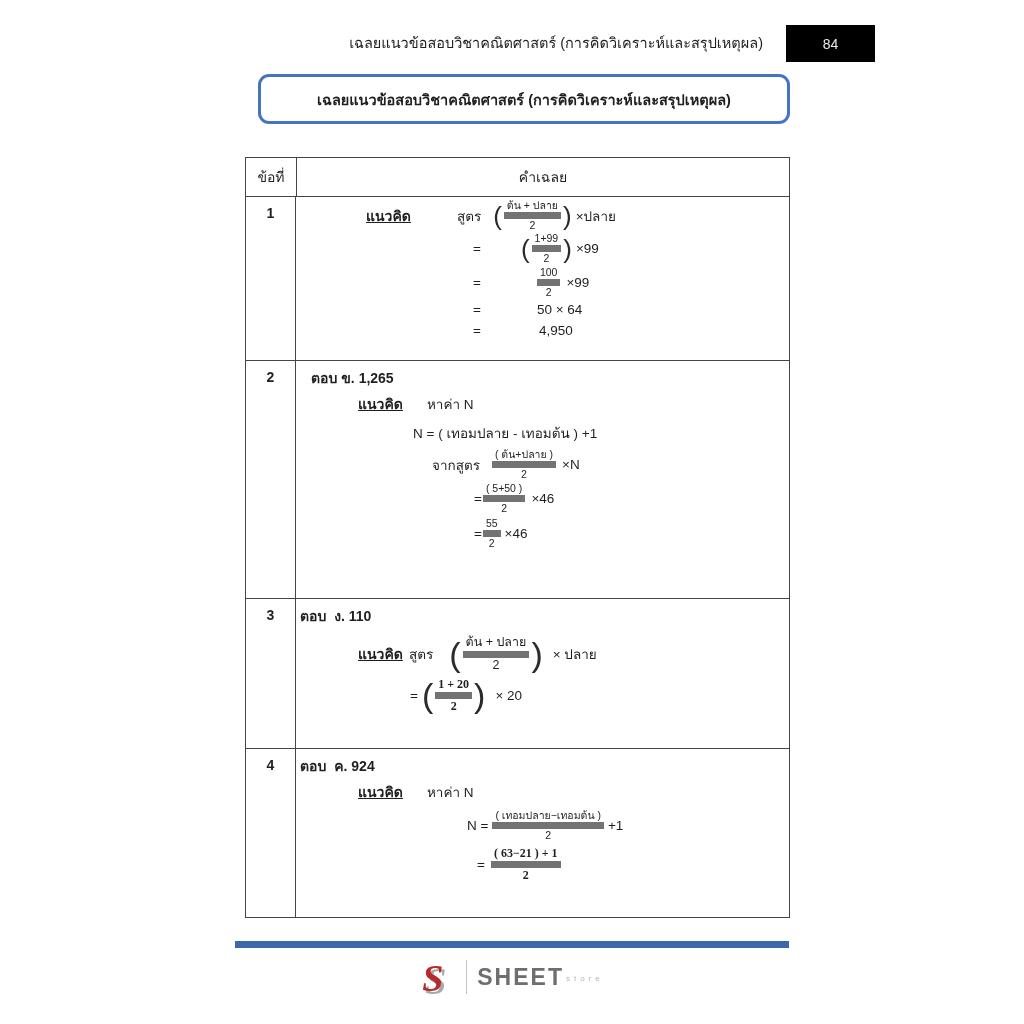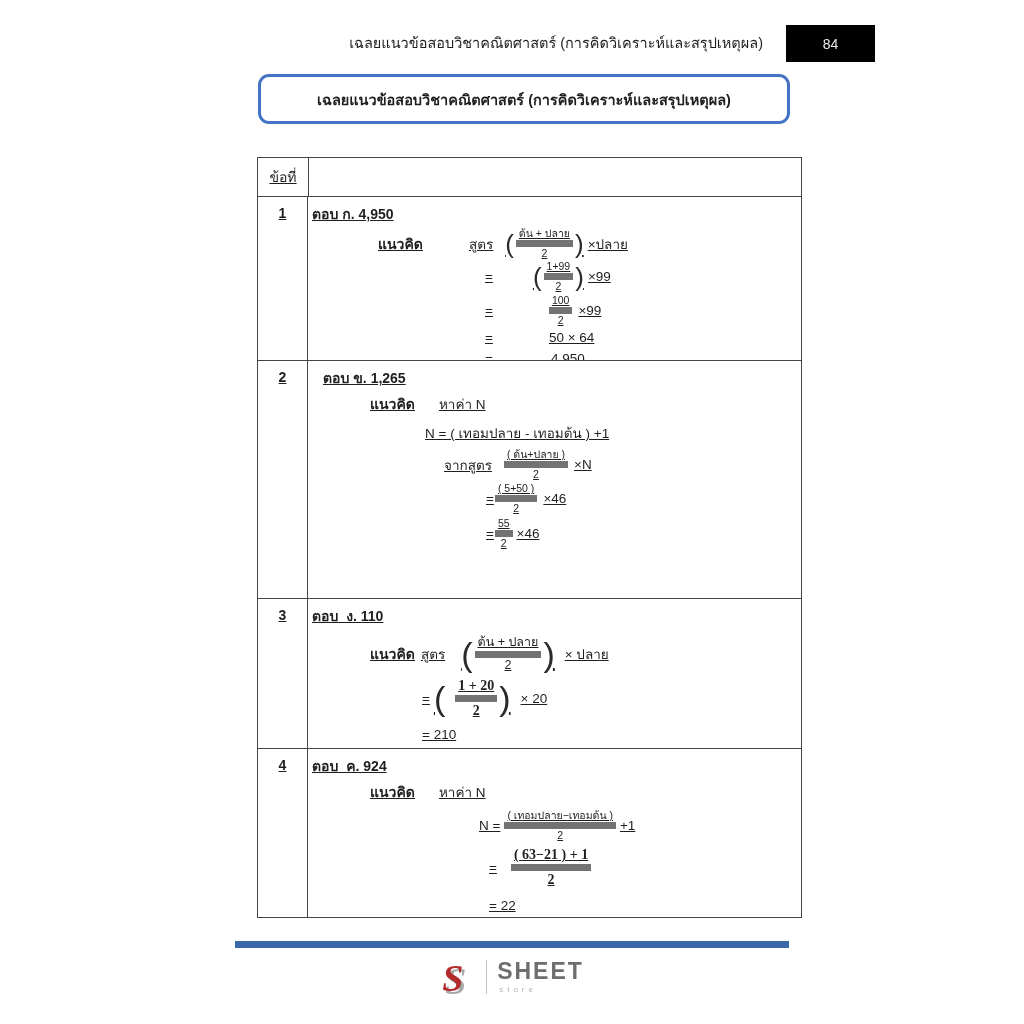--- a/index.html
+++ b/index.html
@@ -27,22 +27,22 @@
   
   .title-box{
     position:absolute;left:258px;top:74px;width:526px;height:44px;
     border:3px solid var(--accent);border-radius:11px;background:#fff;
     display:flex;align-items:center;justify-content:center;
     font-weight:bold;font-size:14.5px;
   }
 
   
   .answer-table{
-    position:absolute;left:257px;top:157px;width:545px;
-    border:1px solid var(--line);box-sizing:border-box;background:#fff;text-decoration:underline;
+    position:absolute;left:245px;top:157px;width:545px;
+    border:1px solid var(--line);box-sizing:border-box;background:#fff;
   }
   .thead{display:flex;height:38px;border-bottom:1px solid var(--line);}
   .th-no{width:50px;flex:none;border-right:1px solid var(--line);
     display:flex;align-items:center;justify-content:center;font-size:14px;}
   .th-ans{flex:1;display:flex;align-items:center;justify-content:center;font-size:14px;}
   .trow{display:flex;border-bottom:1px solid var(--line);box-sizing:border-box;}
   .trow:last-child{border-bottom:none;}
   .cell-no{width:50px;flex:none;border-right:1px solid var(--line);
     font-weight:bold;font-size:14px;text-align:center;padding-top:8px;box-sizing:border-box;}
   .cell-body{flex:1;overflow:hidden;}
@@ -52,35 +52,35 @@
   .label{font-weight:bold;text-decoration:underline;font-size:14px;flex:none;}
   .sp{display:inline-block;flex:none;height:1px;}
   .txt{flex:none;}
 
   .fwrap{display:inline-flex;align-items:center;flex:none;}
   .frac{display:inline-flex;flex-direction:column;align-items:center;
     line-height:1.25;text-align:center;flex:none;}
   .frac .num{border-bottom:7px solid #737373;padding:0 3px;}
   .frac.s{font-size:10.5px;}
   .frac.m{font-size:12.5px;}
-  .frac.b{font-size:14px;font-weight:bold;font-family:"Liberation Serif", serif;margin-left:8px;}
+  .frac.b{font-size:12px;font-weight:bold;font-family:"Liberation Serif", serif;}
   .par{font-weight:300;line-height:0.85;color:#2a2a2a;flex:none;padding:0 2px;
     font-family:"Liberation Sans", sans-serif;}
 
   
   .footer-rule{position:absolute;left:235px;top:941px;width:554px;height:7px;background:var(--bar);}
   .logo{position:absolute;left:235px;top:955px;width:554px;display:flex;
     align-items:center;justify-content:center;gap:10px;}
   .logo-mark{position:relative;width:36px;height:44px;flex:none;}
   .logo-mark .s-back{position:absolute;left:5px;top:4px;
     font:italic bold 38px "Liberation Serif", serif;color:#a9a9a9;}
   .logo-mark .s-front{position:absolute;left:2px;top:1px;
     font:italic bold 38px "Liberation Serif", serif;color:var(--logo-red);}
   .logo-div{width:1px;height:34px;background:#c3c3c3;flex:none;}
-  .logo-text{display:flex;flex-direction:column;line-height:1;}
+  .logo-text{display:flex;line-height:1;align-items:center;}
   .brand{font-size:23px;font-weight:bold;color:#6e6e6e;letter-spacing:2px;}
   .brand-sub{font-size:8px;color:#b5b5b5;letter-spacing:4px;margin-top:3px;padding-left:2px;}
 </style>
 </head>
 <body>
 
 <div class="page">
 
   <div class="doc-header">เฉลยแนวข้อสอบวิชาคณิตศาสตร์ (การคิดวิเคราะห์และสรุปเหตุผล)</div>
 
@@ -88,26 +88,26 @@
     <span>84</span>
   </div>
 
   <div class="title-box">
     <span>เฉลยแนวข้อสอบวิชาคณิตศาสตร์ (การคิดวิเคราะห์และสรุปเหตุผล)</span>
   </div>
 
   <div class="answer-table">
     <div class="thead">
       <div class="th-no">ข้อที่</div>
+      <div class="th-ans">คำเฉลย</div>
     </div>
     <div>
         <div class="trow" style="height: 164px;">
           <div class="cell-no">1</div>
           <div class="cell-body">
-            <div class="fline" style="margin-left: 4px; margin-top: 6px;"><span class="ans">ตอบ ก. 4,950</span></div>
             <div class="fline" style="margin-left: 70px; margin-top: 2px;"><span class="label">แนวคิด</span><span class="sp" style="width: 46px;"></span><span class="txt">สูตร</span><span class="sp" style="width: 10px;"></span><span class="fwrap"><span class="par" style="font-size: 26px;">(</span><span class="frac s"><span class="num">ต้น + ปลาย</span><span class="den">2</span></span><span class="par" style="font-size: 26px;">)</span></span><span class="sp" style="width: 2px;"></span><span class="txt">×ปลาย</span></div>
             <div class="fline" style="margin-left: 177px; margin-top: 0px;"><span class="txt">=</span><span class="sp" style="width: 38px;"></span><span class="fwrap"><span class="par" style="font-size: 26px;">(</span><span class="frac s"><span class="num">1+99</span><span class="den">2</span></span><span class="par" style="font-size: 26px;">)</span></span><span class="sp" style="width: 2px;"></span><span class="txt">×99</span></div>
             <div class="fline" style="margin-left: 177px; margin-top: 0px;"><span class="txt">=</span><span class="sp" style="width: 56px;"></span><span class="fwrap"><span class="frac s"><span class="num">100</span><span class="den">2</span></span></span><span class="sp" style="width: 6px;"></span><span class="txt">×99</span></div>
             <div class="fline" style="margin-left: 177px; margin-top: 3px;"><span class="txt">=</span><span class="sp" style="width: 56px;"></span><span class="txt">50 × 64</span></div>
             <div class="fline" style="margin-left: 177px; margin-top: 6px;"><span class="txt">=</span><span class="sp" style="width: 58px;"></span><span class="txt">4,950</span></div>
           </div>
         </div>
         <div class="trow" style="height: 238px;">
           <div class="cell-no">2</div>
           <div class="cell-body">
@@ -118,31 +118,29 @@
             <div class="fline" style="margin-left: 178px; margin-top: 1px;"><span class="txt">=</span><span class="sp" style="width: 1px;"></span><span class="fwrap"><span class="frac s"><span class="num">( 5+50 )</span><span class="den">2</span></span></span><span class="sp" style="width: 6px;"></span><span class="txt">×46</span></div>
             <div class="fline" style="margin-left: 178px; margin-top: 1px;"><span class="txt">=</span><span class="sp" style="width: 1px;"></span><span class="fwrap"><span class="frac s"><span class="num">55</span><span class="den">2</span></span></span><span class="sp" style="width: 4px;"></span><span class="txt">×46</span></div>
           </div>
         </div>
         <div class="trow" style="height: 150px;">
           <div class="cell-no">3</div>
           <div class="cell-body">
             <div class="fline" style="margin-left: 4px; margin-top: 6px;"><span class="ans">ตอบ  ง. 110</span></div>
             <div class="fline" style="margin-left: 62px; margin-top: 8px;"><span class="label">แนวคิด</span><span class="sp" style="width: 6px;"></span><span class="txt">สูตร</span><span class="sp" style="width: 14px;"></span><span class="fwrap"><span class="par" style="font-size: 34px;">(</span><span class="frac m"><span class="num">ต้น + ปลาย</span><span class="den">2</span></span><span class="par" style="font-size: 34px;">)</span></span><span class="sp" style="width: 8px;"></span><span class="txt">× ปลาย</span></div>
             <div class="fline" style="margin-left: 114px; margin-top: 4px;"><span class="txt">=</span><span class="sp" style="width: 2px;"></span><span class="fwrap"><span class="par" style="font-size: 34px;">(</span><span class="frac b"><span class="num">1 + 20</span><span class="den">2</span></span><span class="par" style="font-size: 34px;">)</span></span><span class="sp" style="width: 8px;"></span><span class="txt">× 20</span></div>
-            <div class="fline" style="margin-left: 114px; margin-top: 8px;"><span class="txt">= 210</span></div>
           </div>
         </div>
         <div class="trow" style="height: 168px;">
           <div class="cell-no">4</div>
           <div class="cell-body">
             <div class="fline" style="margin-left: 4px; margin-top: 6px;"><span class="ans">ตอบ  ค. 924</span></div>
             <div class="fline" style="margin-left: 62px; margin-top: 4px;"><span class="label">แนวคิด</span><span class="sp" style="width: 24px;"></span><span class="txt">หาค่า N</span></div>
             <div class="fline" style="margin-left: 171px; margin-top: 6px;"><span class="txt">N =</span><span class="sp" style="width: 4px;"></span><span class="fwrap"><span class="frac s"><span class="num">( เทอมปลาย−เทอมต้น )</span><span class="den">2</span></span></span><span class="sp" style="width: 4px;"></span><span class="txt">+1</span></div>
             <div class="fline" style="margin-left: 181px; margin-top: 4px;"><span class="txt">=</span><span class="sp" style="width: 6px;"></span><span class="fwrap"><span class="frac b"><span class="num">( 63−21 ) + 1</span><span class="den">2</span></span></span></div>
-            <div class="fline" style="margin-left: 181px; margin-top: 10px;"><span class="txt">= 22</span></div>
           </div>
         </div>
       </div>
   </div>
 
   <div class="footer-rule"></div>
 
   <div class="logo">
     <div class="logo-mark">
       <span class="s-back">S</span>

